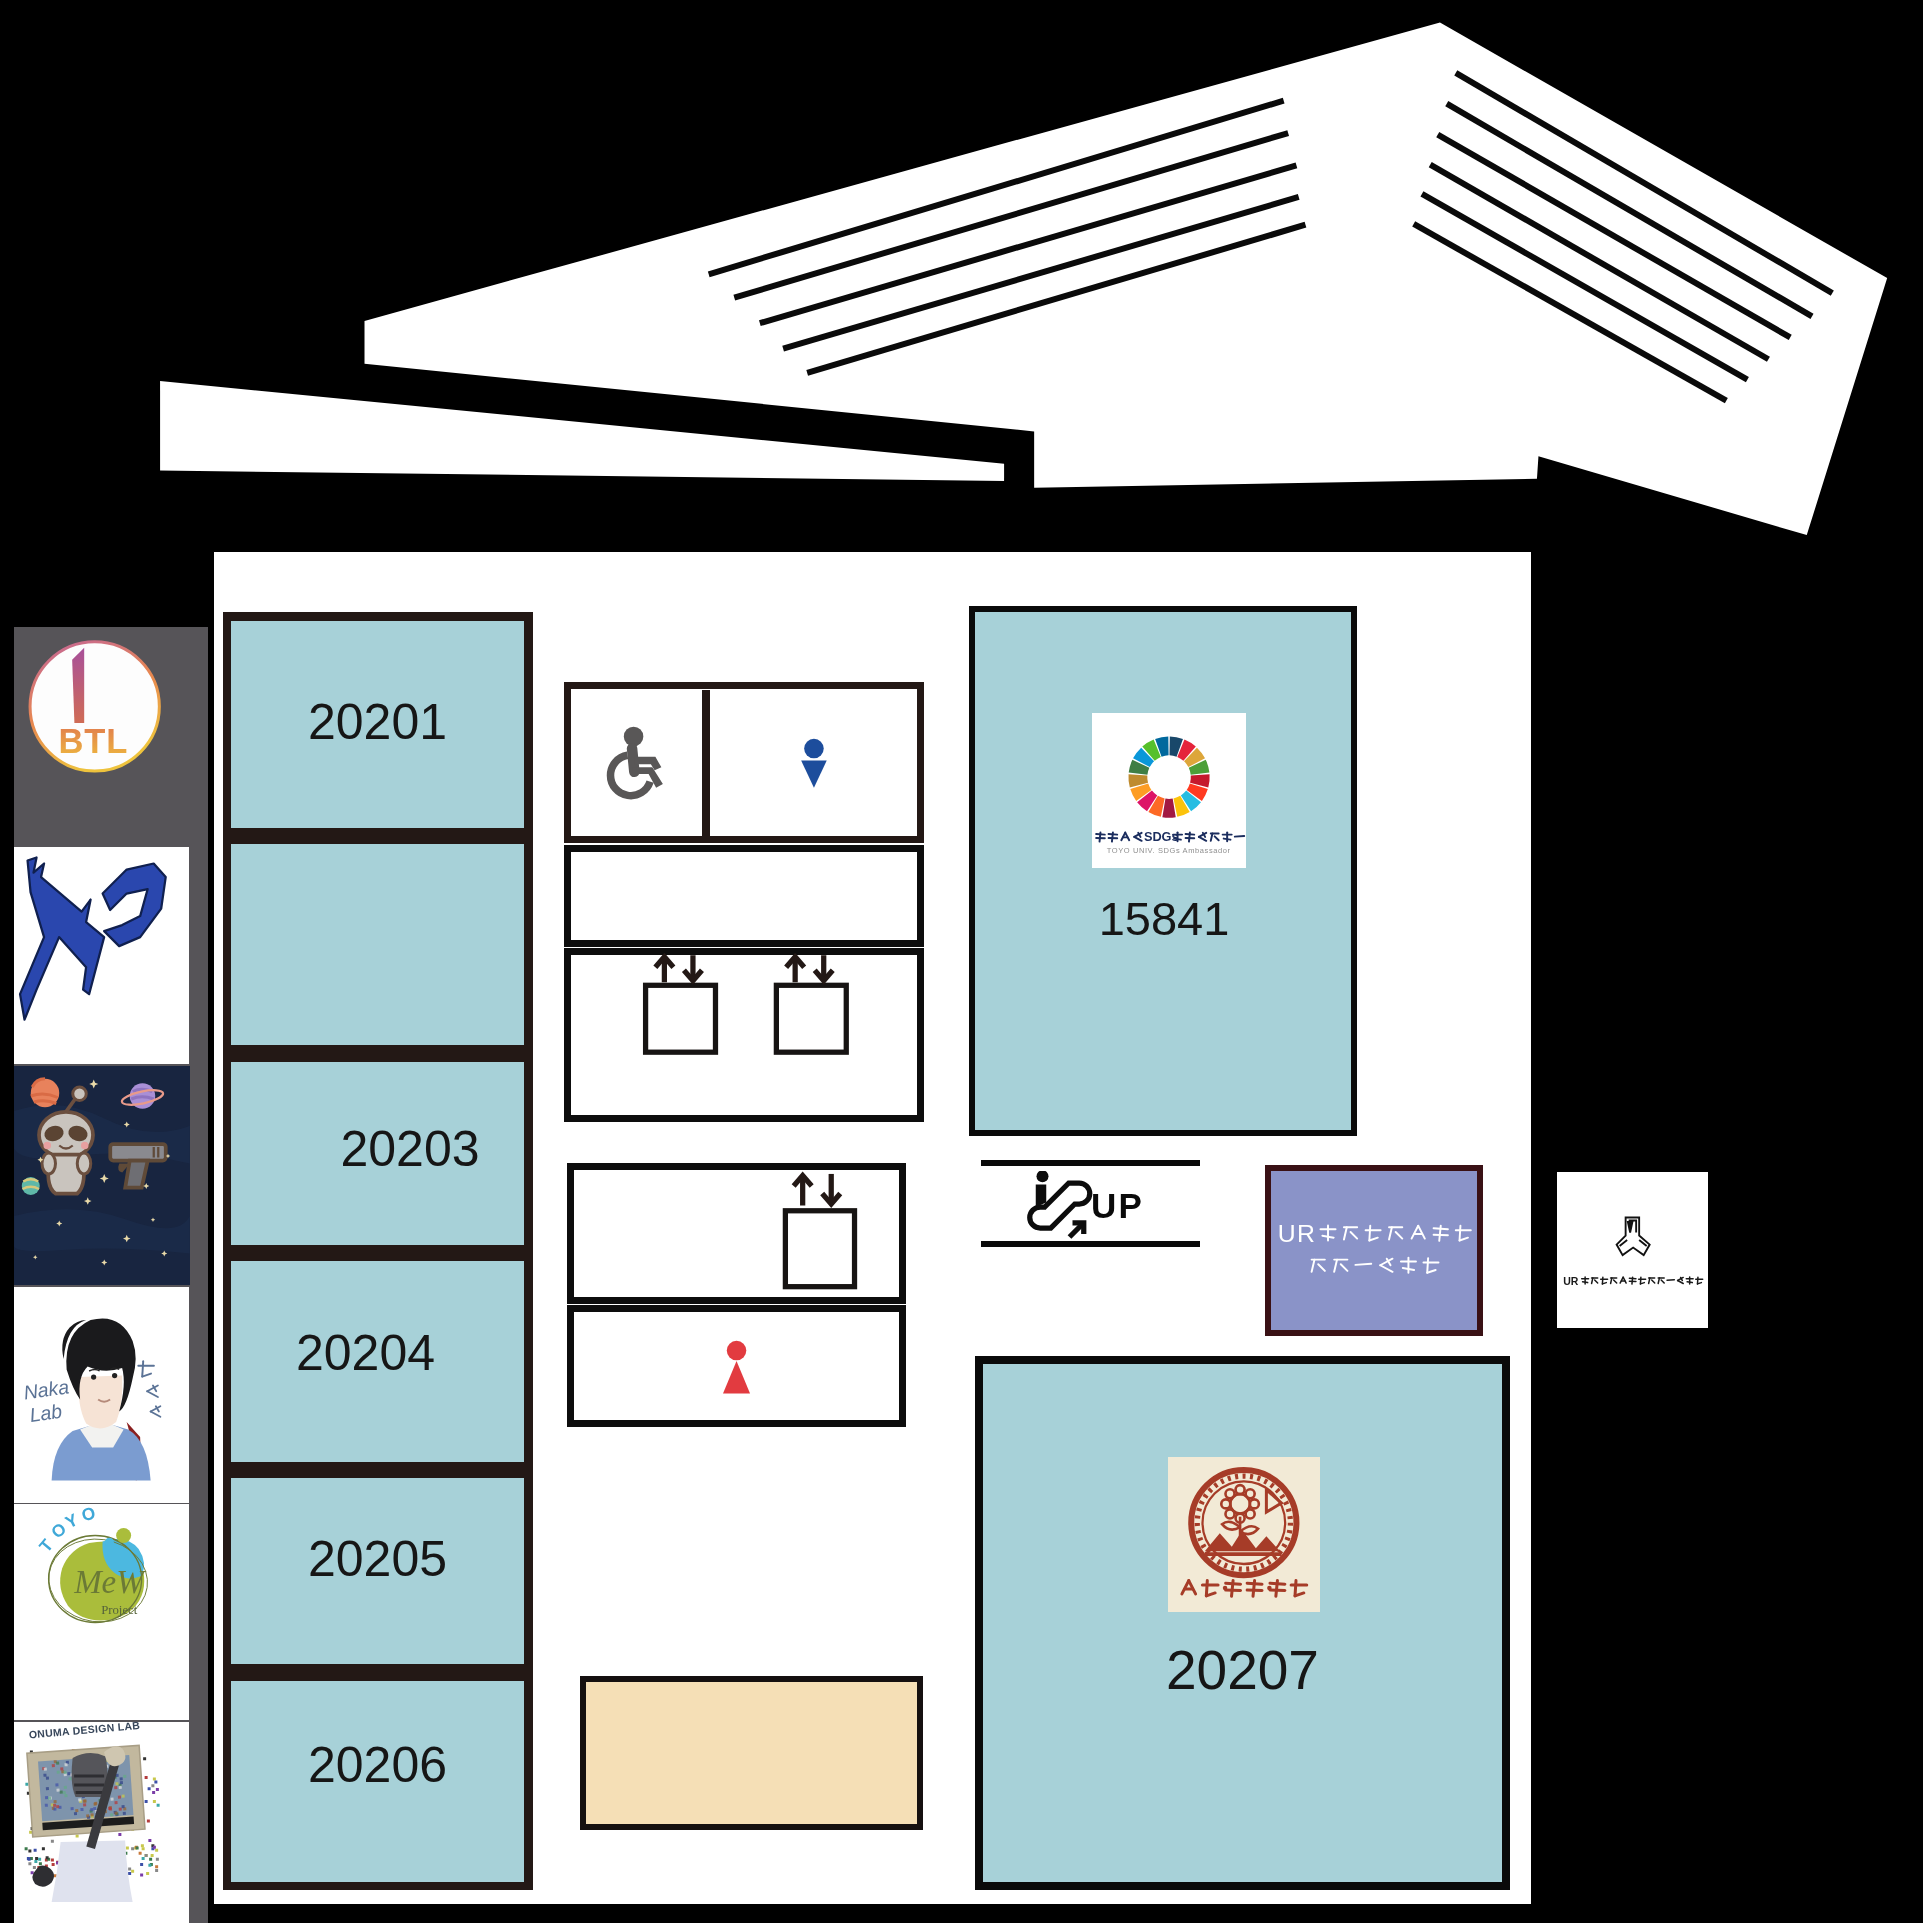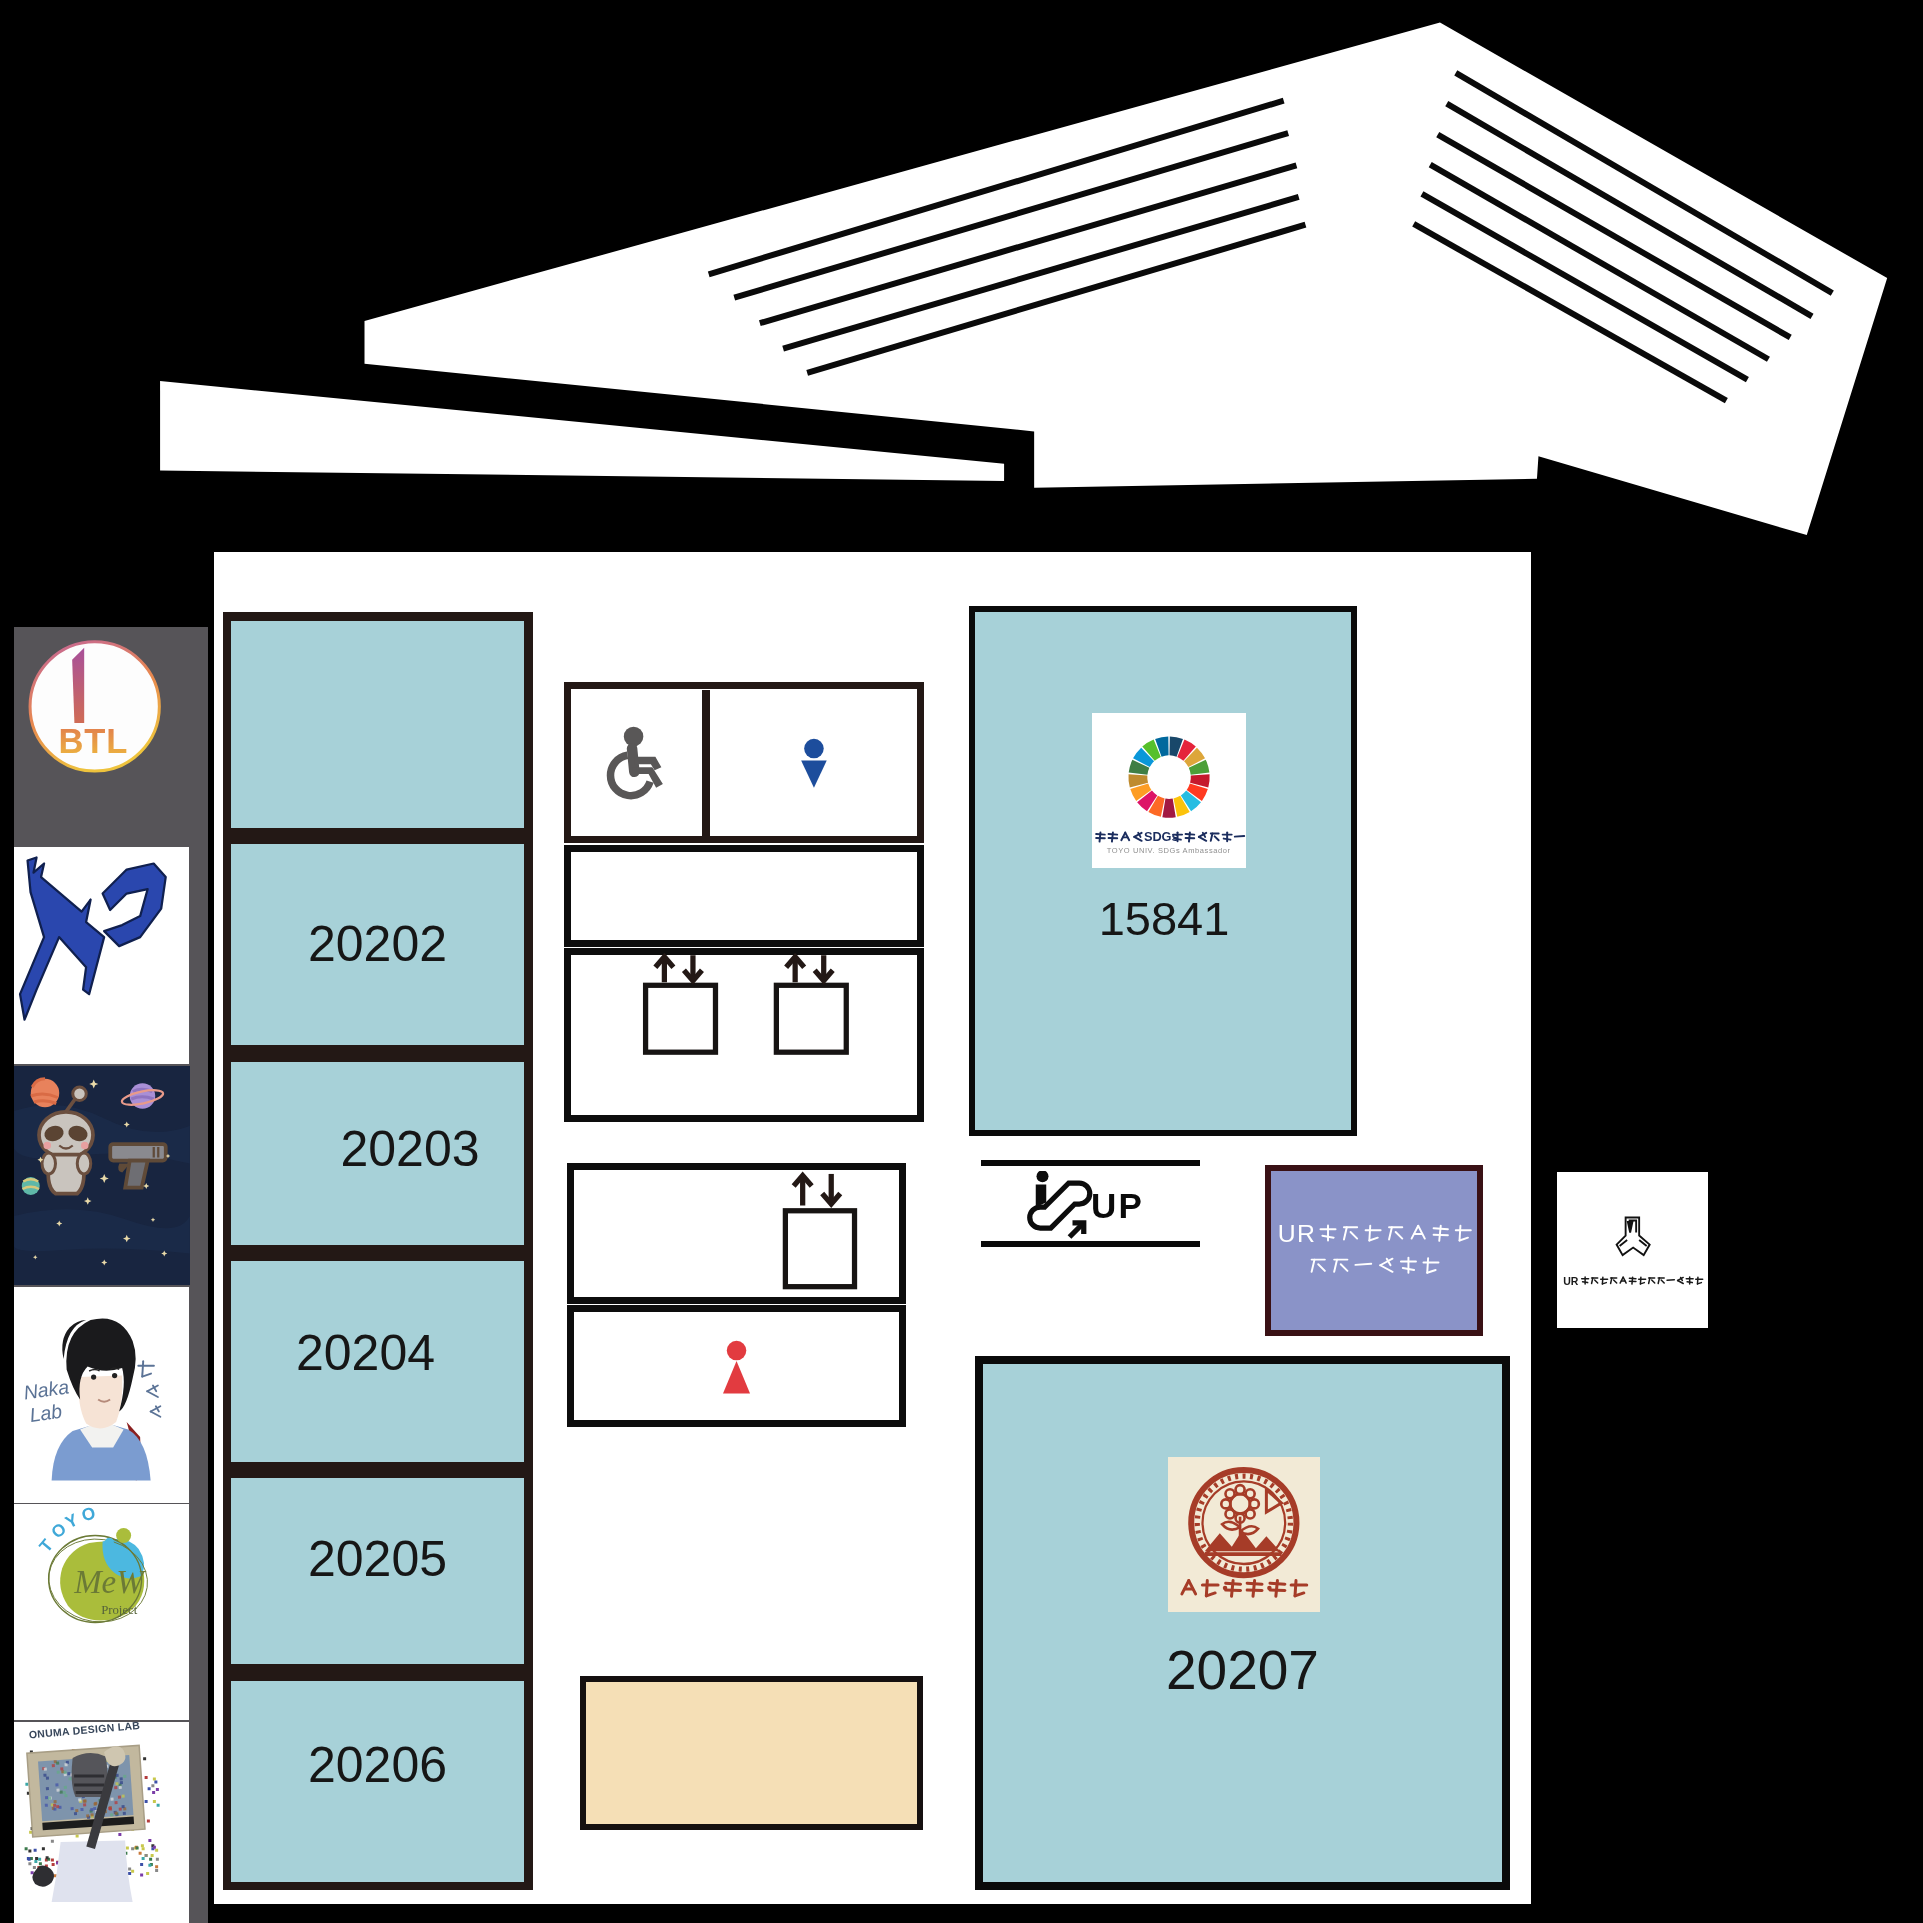--- a/index.html
+++ b/index.html
@@ -12,22 +12,22 @@
       <line x1="1937" y1="97" x2="2438" y2="390" stroke="#0a0a0a" stroke-width="8"></line>
       <line x1="1925" y1="138" x2="2411" y2="421" stroke="#0a0a0a" stroke-width="8"></line>
       <line x1="1913" y1="179" x2="2382" y2="449" stroke="#0a0a0a" stroke-width="8"></line>
       <line x1="1903" y1="219" x2="2353" y2="478" stroke="#0a0a0a" stroke-width="8"></line>
       <line x1="1892" y1="258" x2="2325" y2="505" stroke="#0a0a0a" stroke-width="8"></line>
       <line x1="1881" y1="298" x2="2297" y2="533" stroke="#0a0a0a" stroke-width="8"></line>
     </svg>
     <div class="abs" style="left:214px;top:552px;width:1317px;height:1352px;background:#fff"></div>
     <div class="abs" style="left:223px;top:612px;width:310px;height:1278px;background:#231815"></div>
     <div class="room" style="left:231px;top:621px;width:293px;height:207px"></div>
+    <div class="rlabel" style="left:231px;top:693px;width:293px">20201</div>
     <div class="room" style="left:231px;top:844px;width:293px;height:201px"></div>
-    <div class="rlabel" style="left:231px;top:915px;width:293px">20202</div>
     <div class="room" style="left:231px;top:1062px;width:293px;height:183px"></div>
     <div class="rlabel" style="left:241px;top:1120px;width:338px">20203</div>
     <div class="room" style="left:231px;top:1261px;width:293px;height:201px"></div>
     <div class="rlabel" style="left:219px;top:1324px;width:293px">20204</div>
     <div class="room" style="left:231px;top:1478px;width:293px;height:186px"></div>
     <div class="rlabel" style="left:231px;top:1530px;width:293px">20205</div>
     <div class="room" style="left:231px;top:1681px;width:293px;height:201px"></div>
     <div class="rlabel" style="left:231px;top:1736px;width:293px">20206</div>
     <div class="abs" style="left:564px;top:682px;width:346px;height:147px;border:7.5px solid #231815;background:none"></div>
     <div class="abs" style="left:702px;top:690px;width:7.5px;height:147px;background:#231815"></div>

